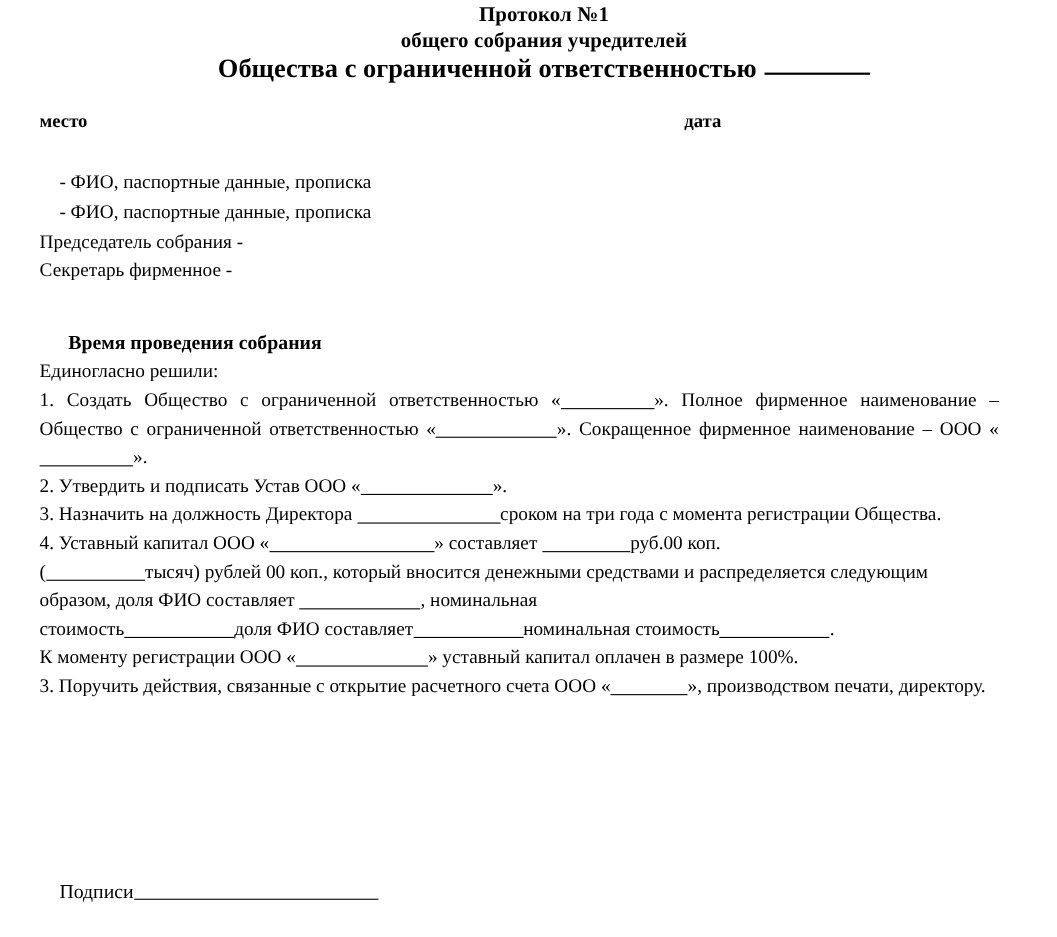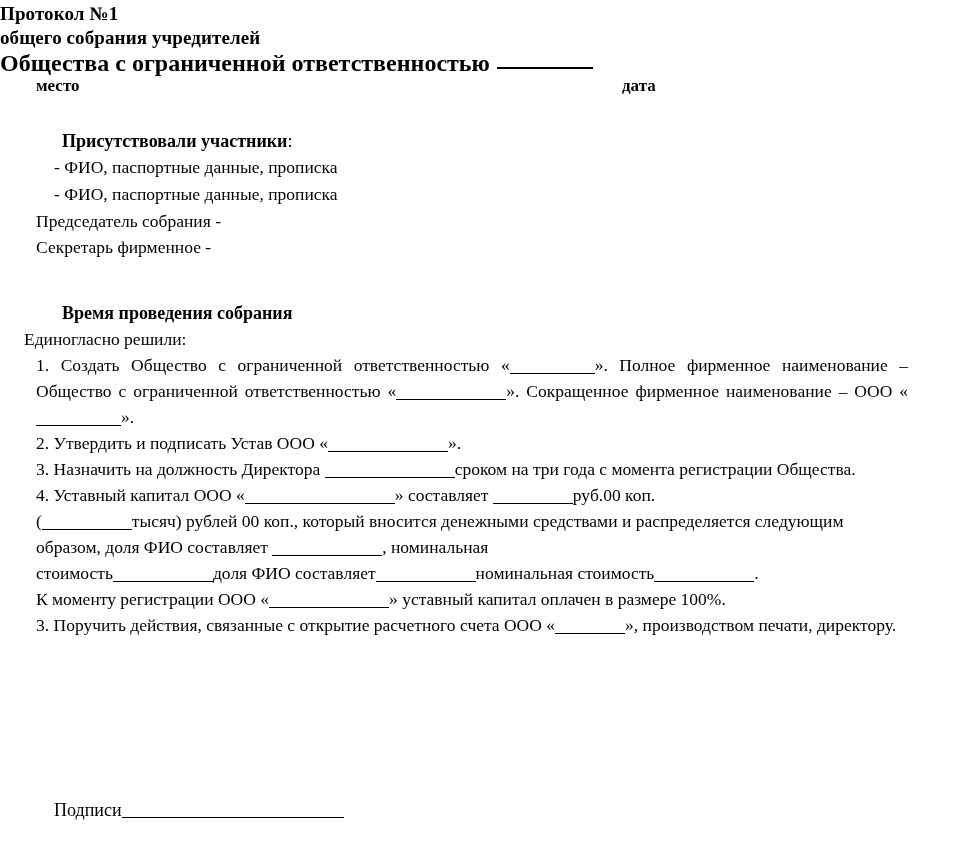--- a/index.html
+++ b/index.html
@@ -13,21 +13,22 @@
     height: 852px;
     background: #ffffff;
     font-family: "Liberation Serif", "DejaVu Serif", serif;
     color: #000000;
     overflow: hidden;
   }
 
   
   .title-block {
     padding-top: 2px;
-    text-align: left;
+    text-align: center;
+    padding-left: 28px;
   }
   .title-line {
     font-weight: bold;
     font-size: 19px;
     line-height: 24px;
     letter-spacing: 0.1px;
   }
   .title-line-3 {
     font-weight: bold;
     font-size: 24px;
@@ -38,20 +39,21 @@
     display: inline-block;
     width: 96px;
     border-bottom: 2px solid #000;
     vertical-align: 2px;
     margin-left: 7px;
   }
 
   
   .placedate {
     position: relative;
+    margin-top: 24px;
     height: 24px;
     font-weight: bold;
     font-size: 17px;
   }
   .placedate .mesto { position: absolute; left: 36px; top: 0; }
   .placedate .data  { position: absolute; left: 622px; top: 0; }
 
   
   .body {
     margin-top: 28px;
@@ -62,21 +64,21 @@
     font-weight: bold;
     padding-left: 62px;
     font-size: 18px;
     line-height: 26px;
   }
   .dash-line {
     padding-left: 54px;
     line-height: 27px;
   }
   .plain {
-    padding-left: 24px;
+    padding-left: 36px;
     line-height: 26px;
   }
 
   .gap-a { height: 40px; }
 
   
   .para {
     padding-left: 36px;
     padding-right: 53px;
     text-align: justify;
@@ -130,21 +132,20 @@
     </div>
   </div>
 
   <div class="placedate">
     <span class="mesto">место</span>
     <span class="data">дата</span>
   </div>
 
   <div class="body">
 
-    <div class="bold-head"><span>Присутствовали участники</span><span style="font-weight:normal">:</span></div>
 
     <div class="dash-line">- ФИО, паспортные данные, прописка</div>
     <div class="dash-line">- ФИО, паспортные данные, прописка</div>
 
     <div class="plain" style="padding-left:36px">Председатель собрания -</div>
     <div class="plain" style="padding-left:36px">Секретарь фирменное -</div>
 
     <div class="gap-a"></div>
 
     <div class="bold-head">Время проведения собрания</div>

